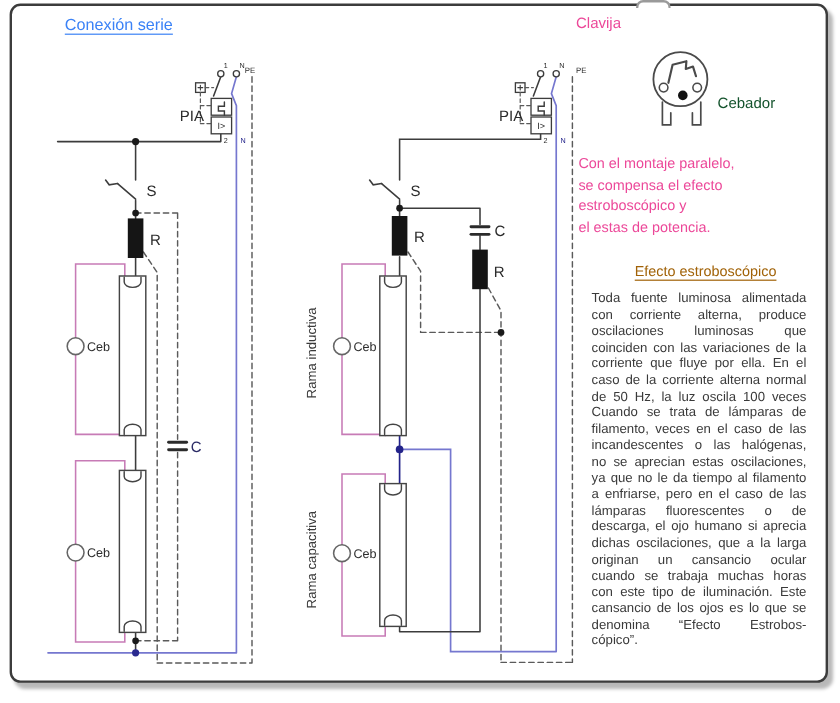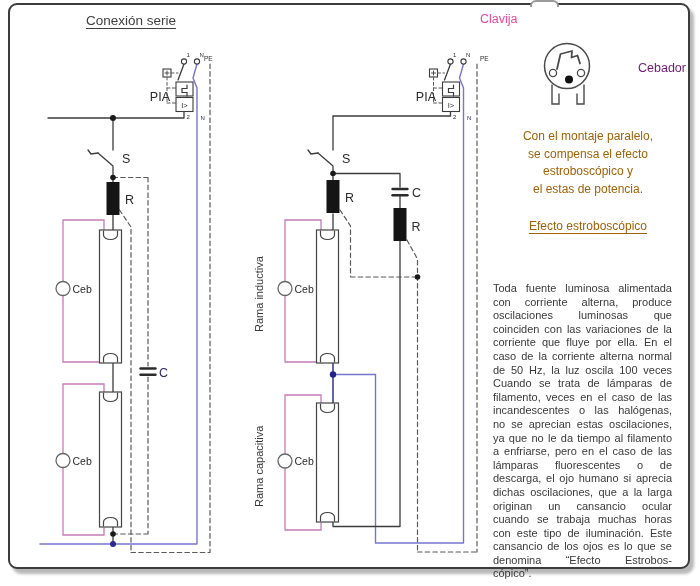--- a/index.html
+++ b/index.html
@@ -4,31 +4,31 @@
 <style>
   html,body{margin:0;padding:0;background:#fff;}
   .page{position:relative;width:700px;height:586px;background:#fff;overflow:hidden;
         font-family:"Liberation Sans",sans-serif;color:#333;}
   .frame{position:absolute;left:8px;top:3px;width:678px;height:562px;
          border:2px solid #3c3c3c;border-radius:9px;background:#fff;
          box-shadow:4px 5px 3px rgba(0,0,0,0.28);}
   .top-fragment{position:absolute;left:530px;top:0px;width:25px;height:5px;
          border:2px solid #9a9a9a;border-bottom:none;border-radius:6px 6px 0 0;background:#fff;}
   .abs{position:absolute;}
-  .title{font-size:13.5px;color:#404040;text-align:center;text-decoration:underline;
+  .title{font-size:13.5px;color:#3b82f6;text-decoration:underline;
          text-underline-offset:3px;}
   .title-serie{left:54px;top:13px;width:154px;}
   .title-paralelo{left:297px;top:13px;width:180px;}
   .lbl-clavija{left:480px;top:12px;font-size:12.5px;color:#ec4899;}
-  .lbl-cebador{left:598px;top:61px;font-size:12.5px;color:#701a75;margin-left:40px;}
-  .note{left:500px;top:128px;width:176px;text-align:center;font-size:12px;
-        line-height:17.5px;color:#a16207;}
+  .lbl-cebador{left:598px;top:79px;font-size:12.5px;color:#14532d;}
+  .note{left:482px;top:128px;width:176px;text-align:left;font-size:12px;
+        line-height:17.5px;color:#ec4899;}
   .eh{left:500px;top:219px;width:176px;text-align:center;font-size:12px;color:#a16207;
       text-decoration:underline;text-underline-offset:3px;}
-  .body-block{left:493px;top:243px;width:179px;font-size:11px;line-height:13.6px;color:#3a3a3a;margin-top:39px;}
+  .body-block{left:493px;top:243px;width:179px;font-size:11px;line-height:13.6px;color:#3a3a3a;}
   .bl{text-align:justify;text-align-last:justify;white-space:normal;}
   .bl.end{text-align-last:left;}
   svg text{font-family:"Liberation Sans",sans-serif;}
 </style>
 </head>
 <body>
 
 <div class="page">
   <div class="frame"></div>
   <div class="top-fragment"></div>

